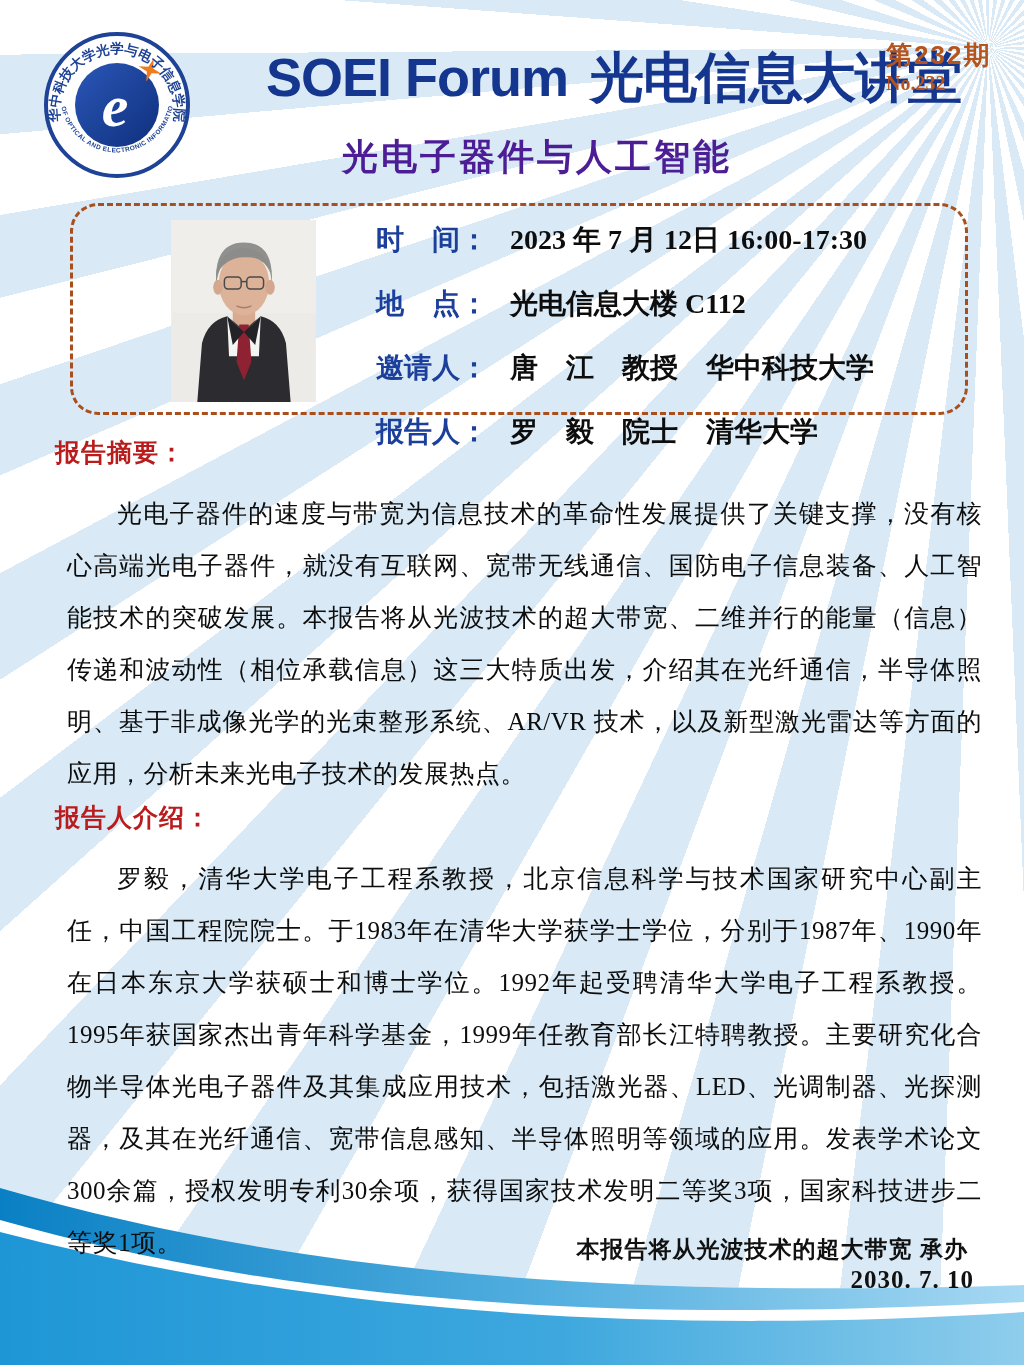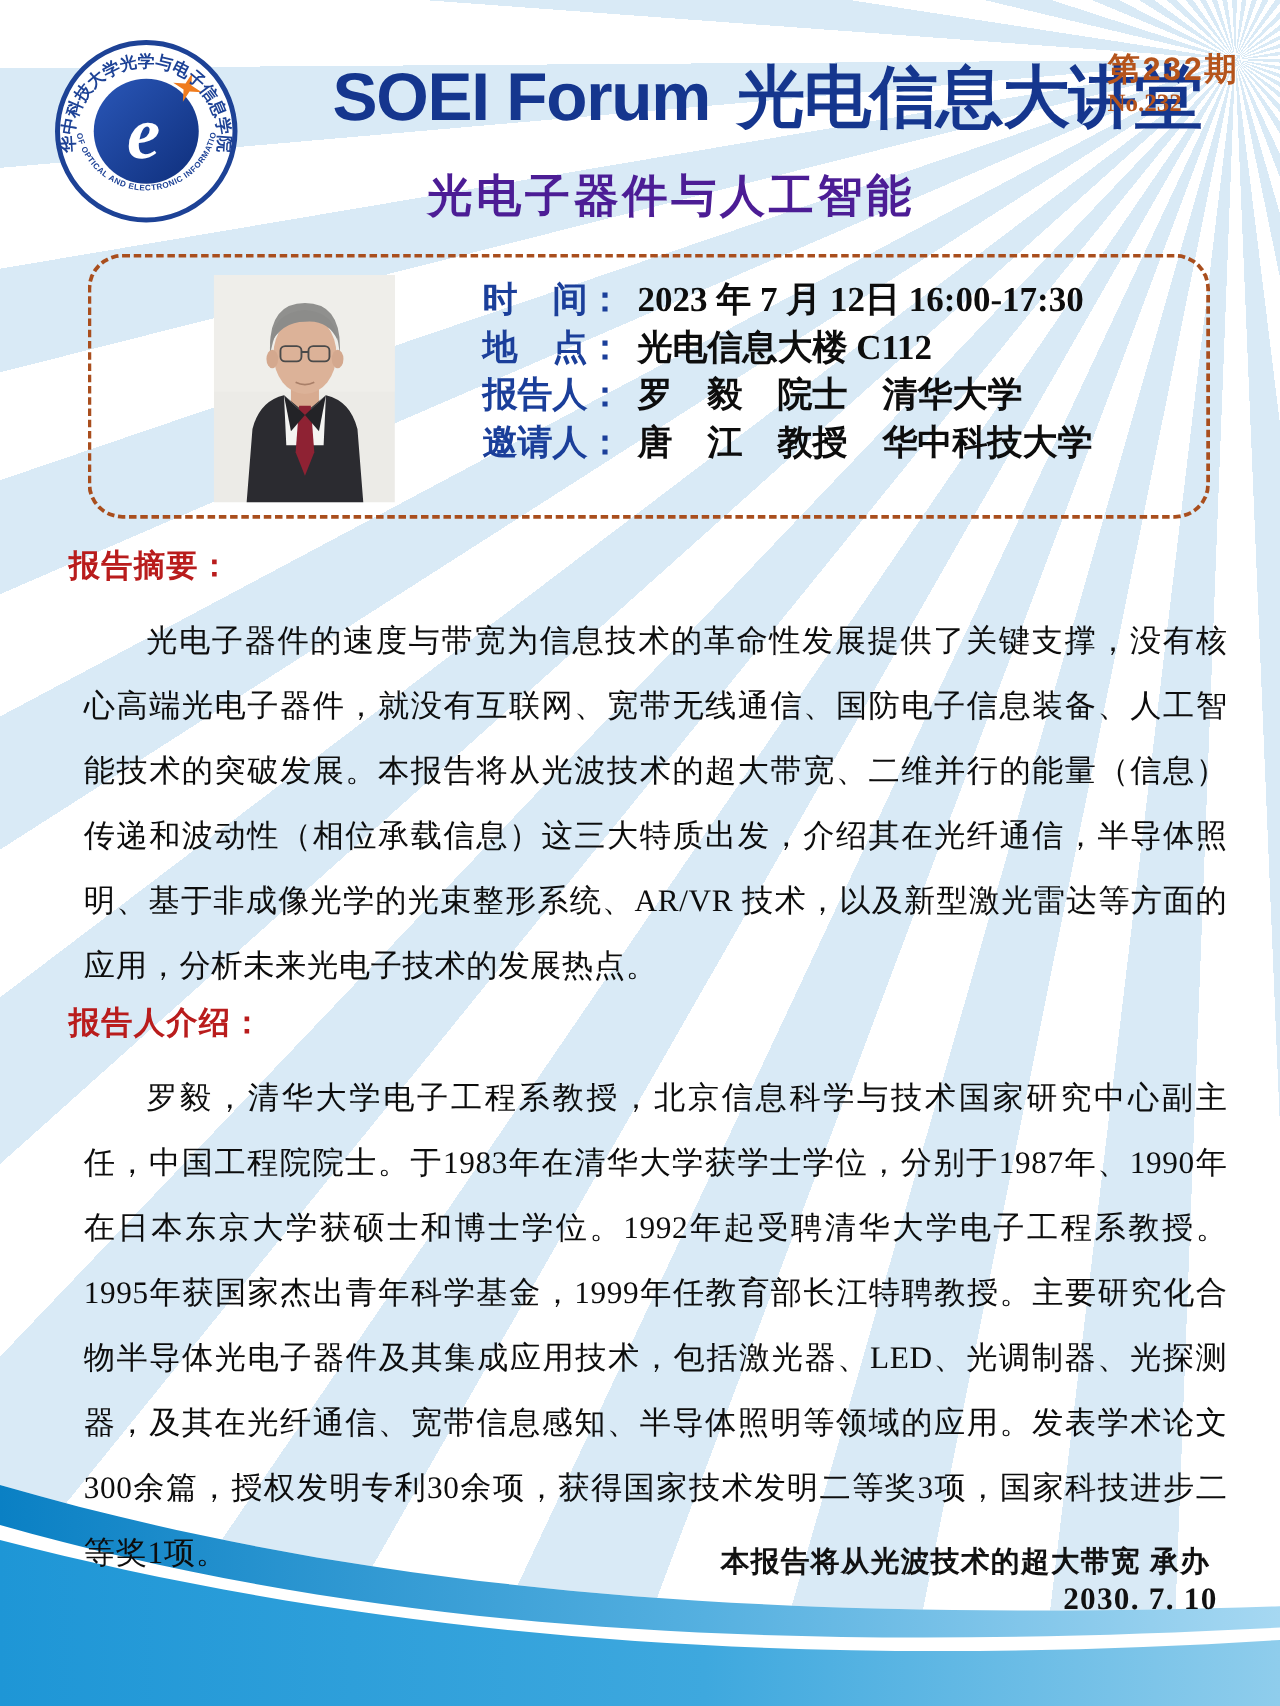--- a/index.html
+++ b/index.html
@@ -40,21 +40,21 @@
   }
 
   
   .info-box{
     position:absolute;left:70px;top:203px;width:898px;height:212px;
     border:3px dashed #a94e1d;border-radius:28px;box-sizing:border-box;
   }
   .portrait{position:absolute;left:93px;top:14px;}
   .info-rows{
     position:absolute;left:303px;top:15px;right:10px;
-    display:flex;flex-direction:column;gap:0;text-align:right;
+    display:flex;flex-direction:column;gap:26px;
   }
   .info-row{display:flex;align-items:baseline;white-space:nowrap;}
   .info-label{
     color:#1b3f9a;font-weight:bold;font-size:28px;
     width:122px;flex:none;
   }
   .info-value{
     color:#0d0d0d;font-weight:bold;font-size:28px;
     font-family:"Liberation Serif", serif;margin-left:12px;
   }
@@ -176,27 +176,27 @@
       <div class="info-rows">
         <div class="info-row">
           <span class="info-label">时　间：</span>
           <span class="info-value">2023 年 7 月 12日 16:00-17:30</span>
         </div>
         <div class="info-row">
           <span class="info-label">地　点：</span>
           <span class="info-value">光电信息大楼 C112</span>
         </div>
         <div class="info-row">
+          <span class="info-label">邀请人：</span>
+          <span class="info-value">唐　江　教授　华中科技大学</span>
+        </div>
+        <div class="info-row">
           <span class="info-label">报告人：</span>
           <span class="info-value">罗　毅　院士　清华大学</span>
         </div>
-        <div class="info-row">
-          <span class="info-label">邀请人：</span>
-          <span class="info-value">唐　江　教授　华中科技大学</span>
-        </div>
       </div>
     </div>
 
     <div class="section-heading heading-abstract">报告摘要：</div>
     <p class="body-para para-abstract">光电子器件的速度与带宽为信息技术的革命性发展提供了关键支撑，没有核心高端光电子器件，就没有互联网、宽带无线通信、国防电子信息装备、人工智能技术的突破发展。本报告将从光波技术的超大带宽、二维并行的能量（信息）传递和波动性（相位承载信息）这三大特质出发，介绍其在光纤通信，半导体照明、基于非成像光学的光束整形系统、AR/VR 技术，以及新型激光雷达等方面的应用，分析未来光电子技术的发展热点。</p>
 
     <div class="section-heading heading-bio">报告人介绍：</div>
     <p class="body-para para-bio">罗毅，清华大学电子工程系教授，北京信息科学与技术国家研究中心副主任，中国工程院院士。于1983年在清华大学获学士学位，分别于1987年、1990年在日本东京大学获硕士和博士学位。1992年起受聘清华大学电子工程系教授。1995年获国家杰出青年科学基金，1999年任教育部长江特聘教授。主要研究化合物半导体光电子器件及其集成应用技术，包括激光器、LED、光调制器、光探测器，及其在光纤通信、宽带信息感知、半导体照明等领域的应用。发表学术论文300余篇，授权发明专利30余项，获得国家技术发明二等奖3项，国家科技进步二等奖1项。</p>
 
     <div class="footer-org">本报告将从光波技术的超大带宽 承办</div>

